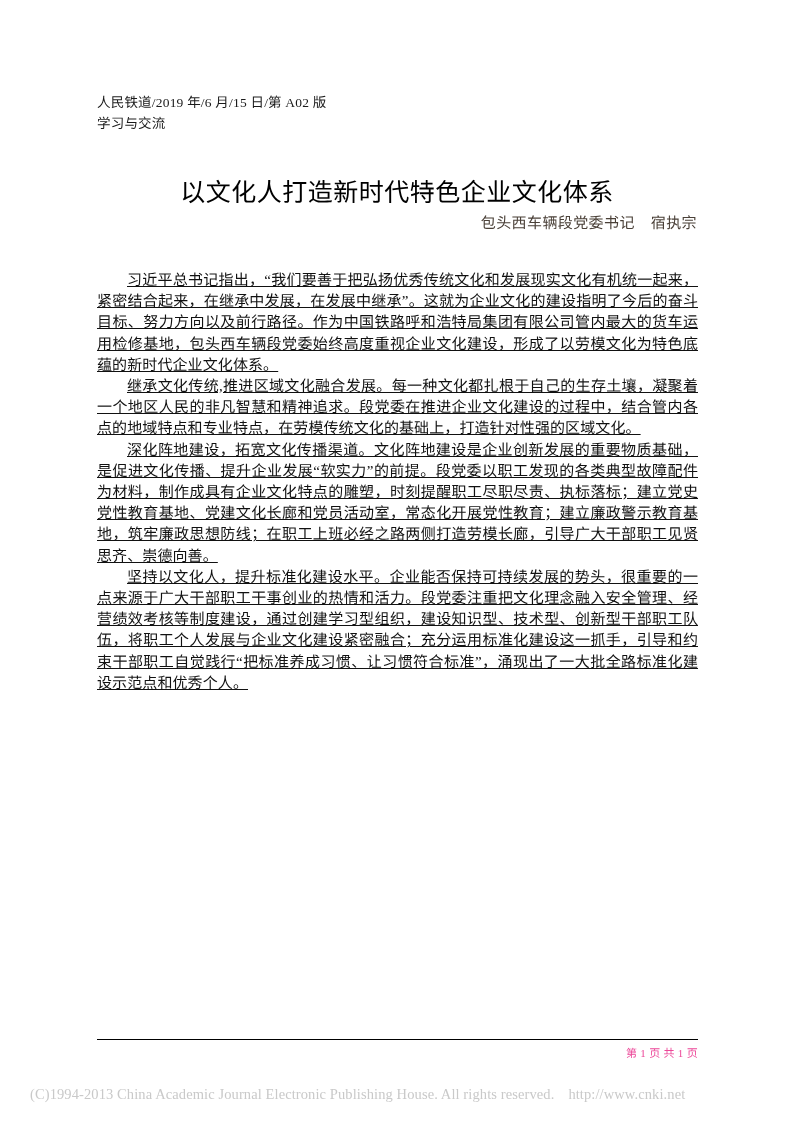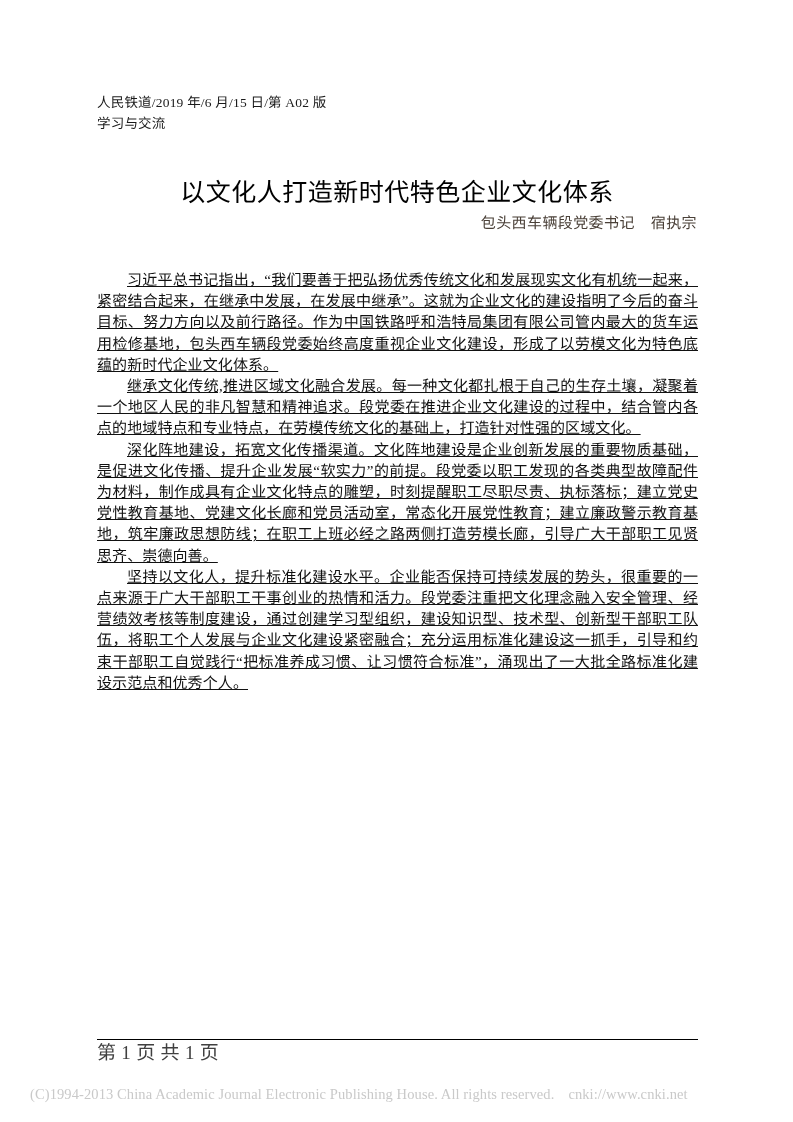--- a/index.html
+++ b/index.html
@@ -97,25 +97,25 @@
     top: 1035px;
     width: 601px;
     height: 0;
     border-top: 1px solid #000000;
   }
   .page-number {
     position: absolute;
     left: 97px;
     top: 1040px;
     width: 601px;
-    text-align: left;
+    text-align: right;
     font-family: "Liberation Serif", "DejaVu Serif", serif;
-    font-size: 19px;
+    font-size: 11px;
     line-height: 18px;
-    color: #404040;
+    color: #ec4899;
     letter-spacing: 0.3px;
   }
   .copyright {
     position: absolute;
     left: 30px;
     top: 1080px;
     width: 740px;
     font-family: "Liberation Serif", "DejaVu Serif", serif;
     font-size: 14.5px;
     line-height: 20px;
@@ -149,16 +149,16 @@
     <p class="para">继承文化传统,推进区域文化融合发展。每一种文化都扎根于自己的生存土壤，凝聚着一个地区人民的非凡智慧和精神追求。段党委在推进企业文化建设的过程中，结合管内各点的地域特点和专业特点，在劳模传统文化的基础上，打造针对性强的区域文化。</p>
     <p class="para">深化阵地建设，拓宽文化传播渠道。文化阵地建设是企业创新发展的重要物质基础，是促进文化传播、提升企业发展“软实力”的前提。段党委以职工发现的各类典型故障配件为材料，制作成具有企业文化特点的雕塑，时刻提醒职工尽职尽责、执标落标；建立党史党性教育基地、党建文化长廊和党员活动室，常态化开展党性教育；建立廉政警示教育基地，筑牢廉政思想防线；在职工上班必经之路两侧打造劳模长廊，引导广大干部职工见贤思齐、崇德向善。</p>
     <p class="para">坚持以文化人，提升标准化建设水平。企业能否保持可持续发展的势头，很重要的一点来源于广大干部职工干事创业的热情和活力。段党委注重把文化理念融入安全管理、经营绩效考核等制度建设，通过创建学习型组织，建设知识型、技术型、创新型干部职工队伍，将职工个人发展与企业文化建设紧密融合；充分运用标准化建设这一抓手，引导和约束干部职工自觉践行“把标准养成习惯、让习惯符合标准”，涌现出了一大批全路标准化建设示范点和优秀个人。</p>
   </div>
 
   <div class="footer-rule"></div>
 
   <div class="page-number">第 1 页  共 1 页</div>
 
   <div class="copyright">
-    <span>(C)1994-2013 China Academic Journal Electronic Publishing House. All rights reserved.</span><span class="url-gap"></span><span>cnki://www.cnki.net</span>
+    <span>(C)1994-2013 China Academic Journal Electronic Publishing House. All rights reserved.</span><span class="url-gap"></span><span>http://www.cnki.net</span>
   </div>
 
 </div>
 
 </body></html>

